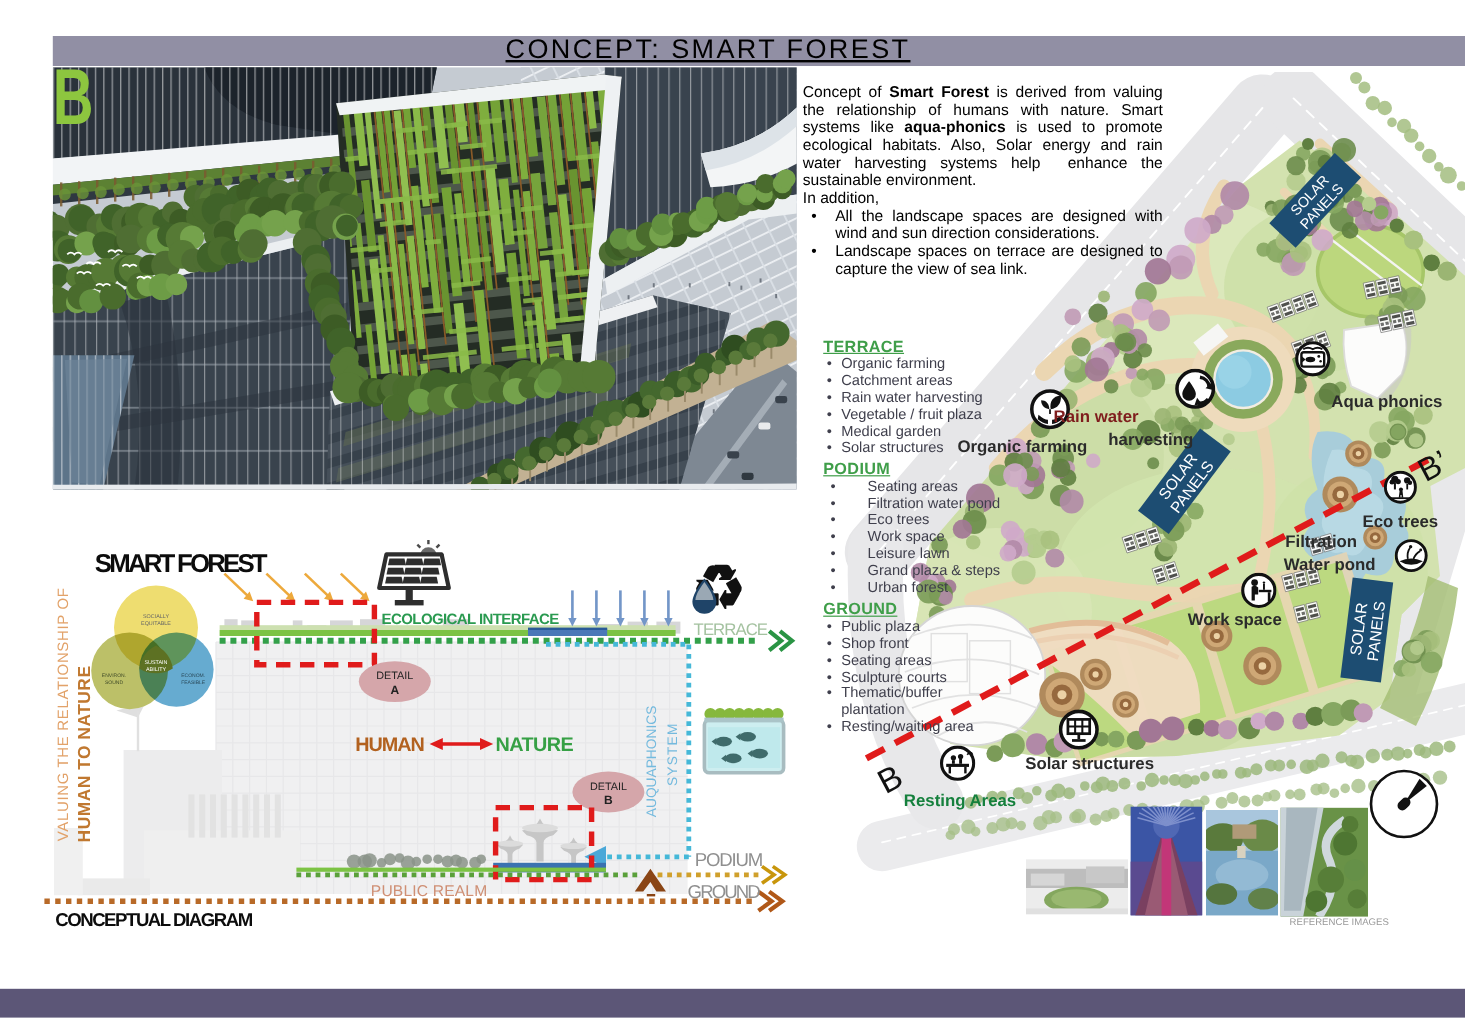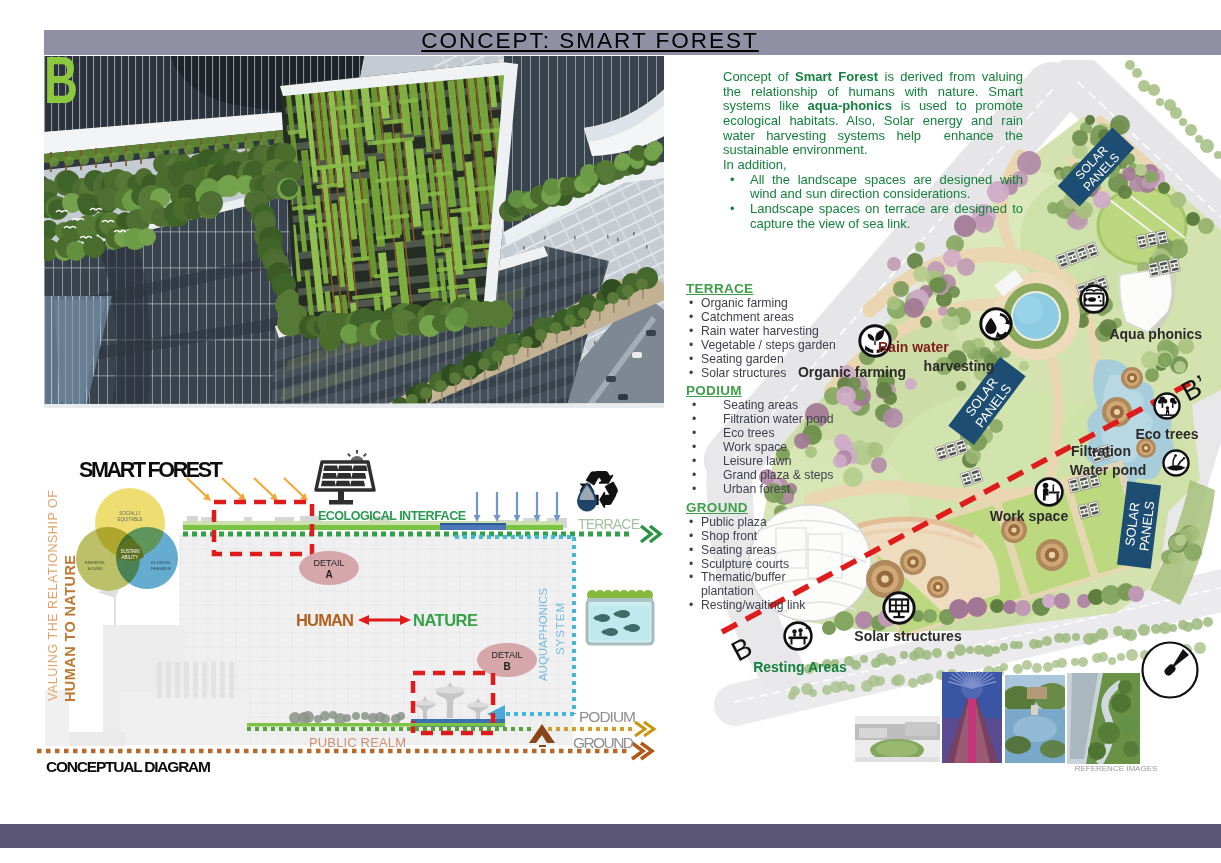--- a/index.html
+++ b/index.html
@@ -1,21 +1,21 @@
 <!DOCTYPE html>
 <html><head>
 <meta charset="utf-8">
 <style>
 html,body{margin:0;padding:0;background:#fff;}
 body{width:1221px;height:863px;position:relative;overflow:hidden;font-family:"Liberation Sans",sans-serif;}
 #topbar{position:absolute;left:44px;top:30px;width:1177px;height:25px;background:#918fa4;}
 #title{position:absolute;left:0;top:28px;width:1180px;text-align:center;font-size:22.5px;color:#000000;letter-spacing:2px;}
 #title span{text-decoration:underline;}
 #botbar{position:absolute;left:0;top:824px;width:1221px;height:24px;background:#5c5677;}
-#bodytext{position:absolute;left:723px;top:70px;width:300px;font-size:13px;line-height:14.65px;color:#15803d;text-align:justify;}
+#bodytext{position:absolute;left:669px;top:70px;width:300px;font-size:13px;line-height:14.65px;color:#000000;text-align:justify;}
 #bodytext .b{font-weight:bold;}
 ul.blist{margin:0;padding:0;list-style:none;}
 ul.blist li{position:relative;padding-left:27px;text-align:justify;}
 ul.blist li:before{content:"\2022";position:absolute;left:7px;}
 #lists{position:absolute;left:686px;top:281px;width:225px;font-size:12.2px;line-height:13.9px;color:#3f3f4c;}
 #lists .hdr{color:#3f9e49;font-weight:bold;text-decoration:underline;font-size:13.5px;letter-spacing:0.3px;line-height:15px;}
 #lists ul{margin:1px 0 0 0;padding:0;list-style:none;}
 #lists li{position:relative;padding-left:15px;}
 #lists li:before{content:"\2022";position:absolute;left:3px;}
 #lists li.ind{padding-left:37px;}
@@ -1414,22 +1414,22 @@
 <li>All the landscape spaces are designed with wind and sun direction considerations.</li>
 <li>Landscape spaces on terrace are designed to capture the view of sea link.</li>
 </ul>
 </div>
 <div id="lists">
 <div class="hdr">TERRACE</div>
 <ul>
 <li>Organic farming</li>
 <li>Catchment areas</li>
 <li class="b">Rain water harvesting</li>
-<li>Vegetable / steps garden</li>
-<li>Seating garden</li>
+<li>Vegetable / fruit plaza</li>
+<li>Medical garden</li>
 <li class="b">Solar structures</li>
 </ul>
 <div class="gap"></div>
 <div class="hdr">PODIUM</div>
 <ul>
 <li class="ind">Seating areas</li>
 <li class="ind b">Filtration water pond</li>
 <li class="ind b">Eco trees</li>
 <li class="ind b">Work space</li>
 <li class="ind">Leisure lawn</li>
@@ -1437,21 +1437,21 @@
 <li class="ind b">Urban forest</li>
 </ul>
 <div class="gap"></div>
 <div class="hdr">GROUND</div>
 <ul>
 <li>Public plaza</li>
 <li>Shop front</li>
 <li>Seating areas</li>
 <li class="b">Sculpture courts</li>
 <li>Thematic/buffer<br>plantation</li>
-<li class="b">Resting/waiting link</li>
+<li class="b">Resting/waiting area</li>
 </ul>
 </div>
 <svg id="diagram" style="position:absolute;left:35px;top:440px" width="640" height="340" viewBox="0 0 640 340">
     <rect x="145" y="95" width="393" height="210" fill="#f0f0f1"></rect>
 <g stroke="#e7e7e9" stroke-width="1">
 <line x1="145" y1="95" x2="145" y2="305"></line>
 <line x1="159" y1="95" x2="159" y2="305"></line>
 <line x1="173" y1="95" x2="173" y2="305"></line>
 <line x1="187" y1="95" x2="187" y2="305"></line>
 <line x1="201" y1="95" x2="201" y2="305"></line>

